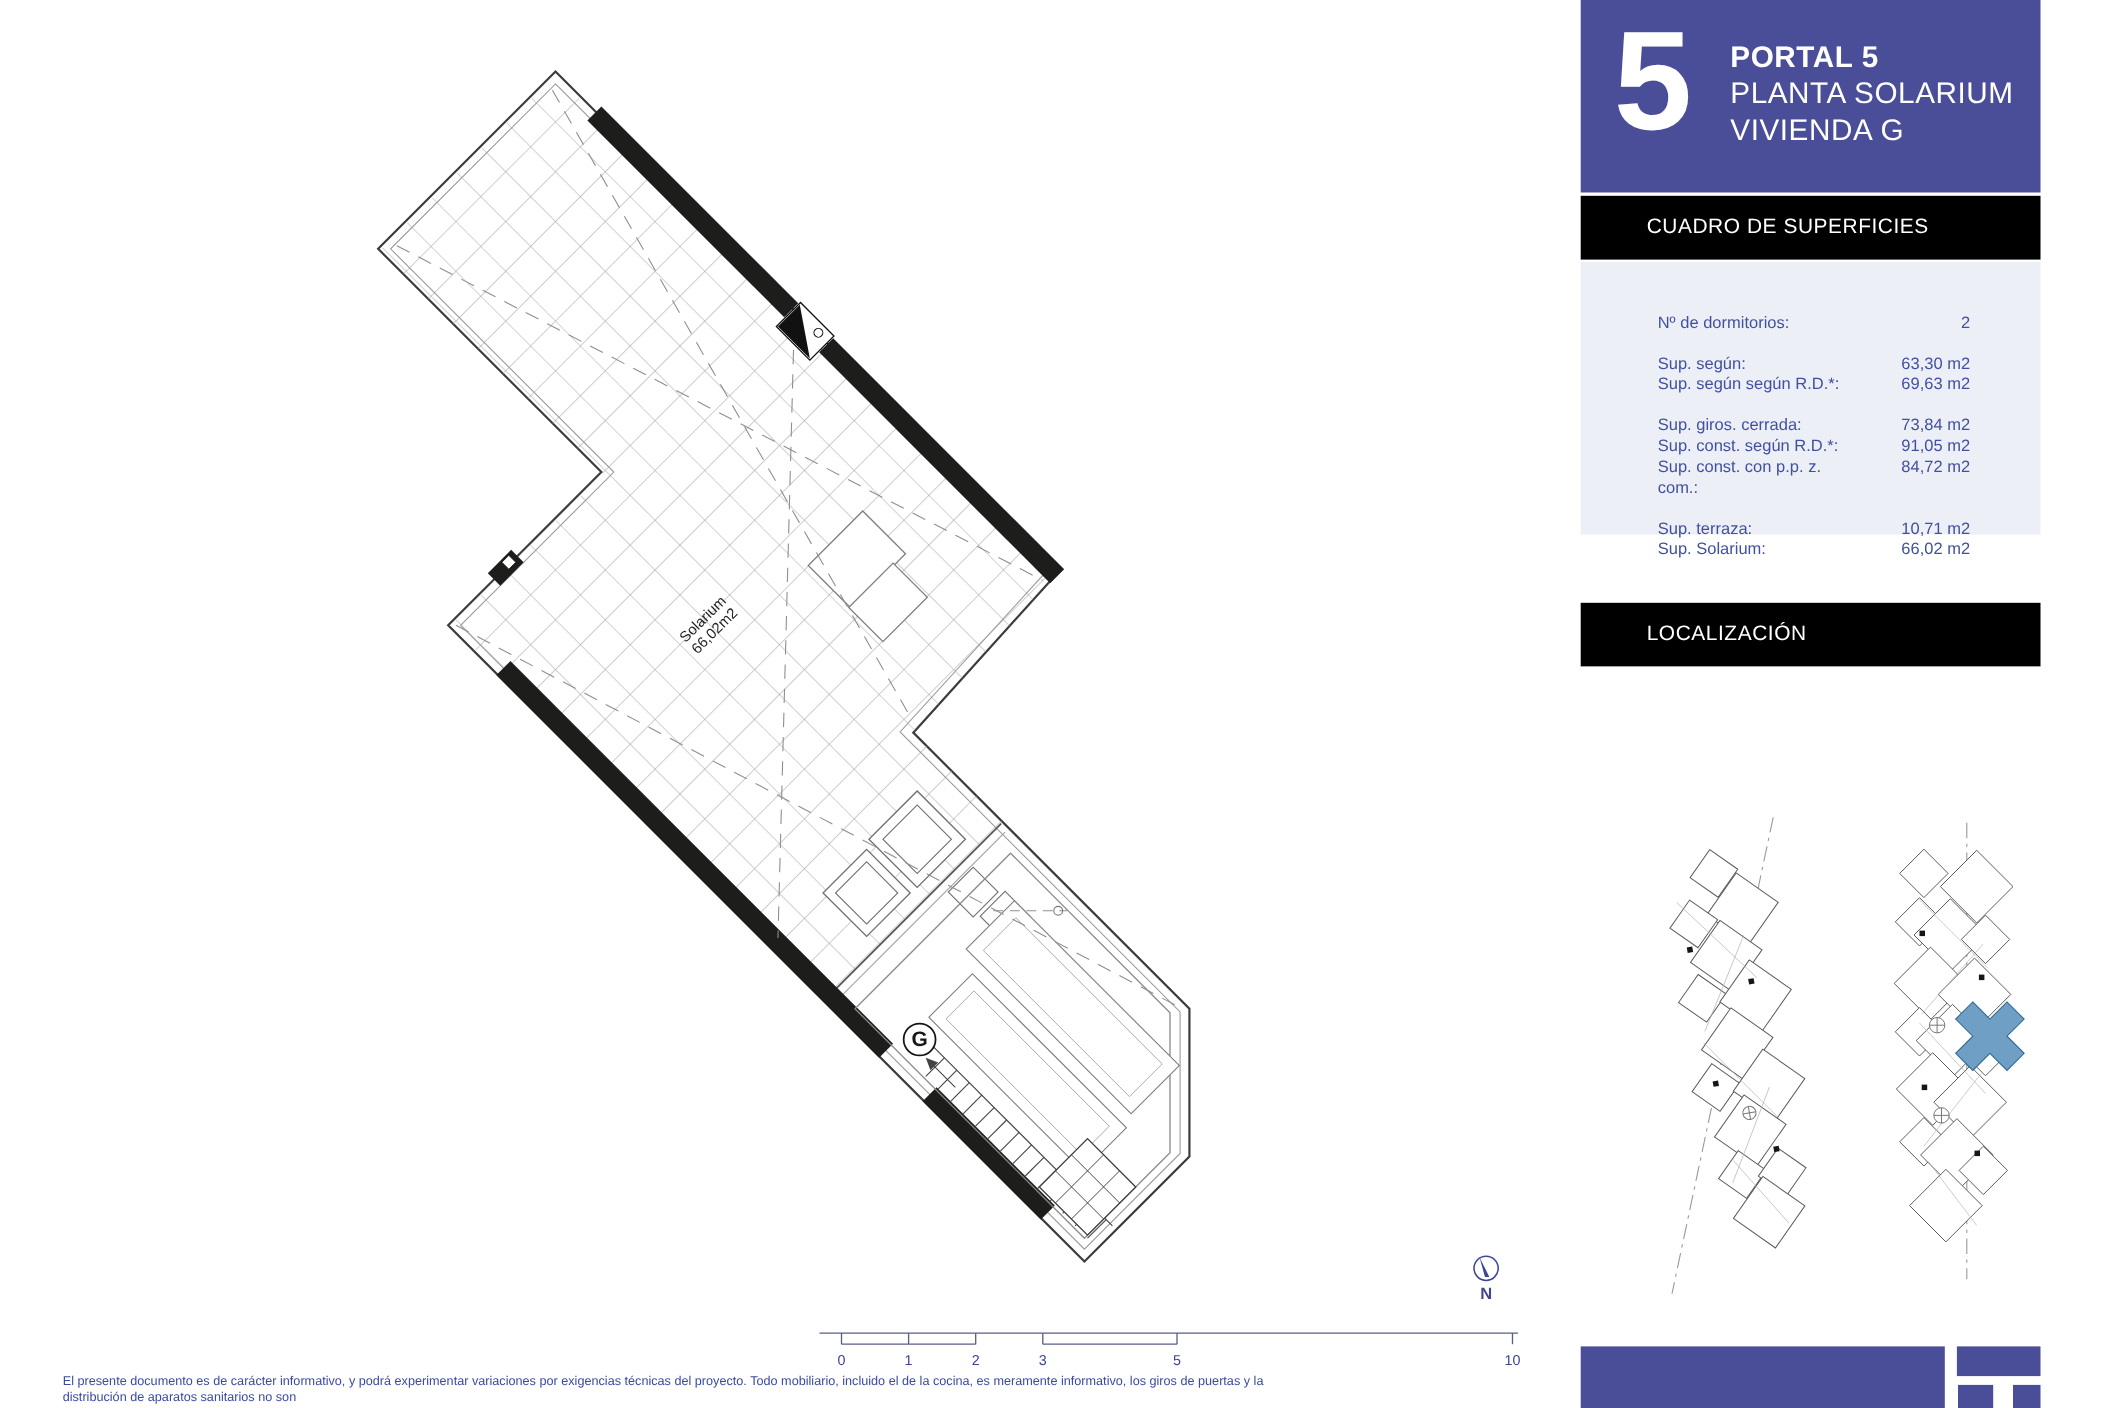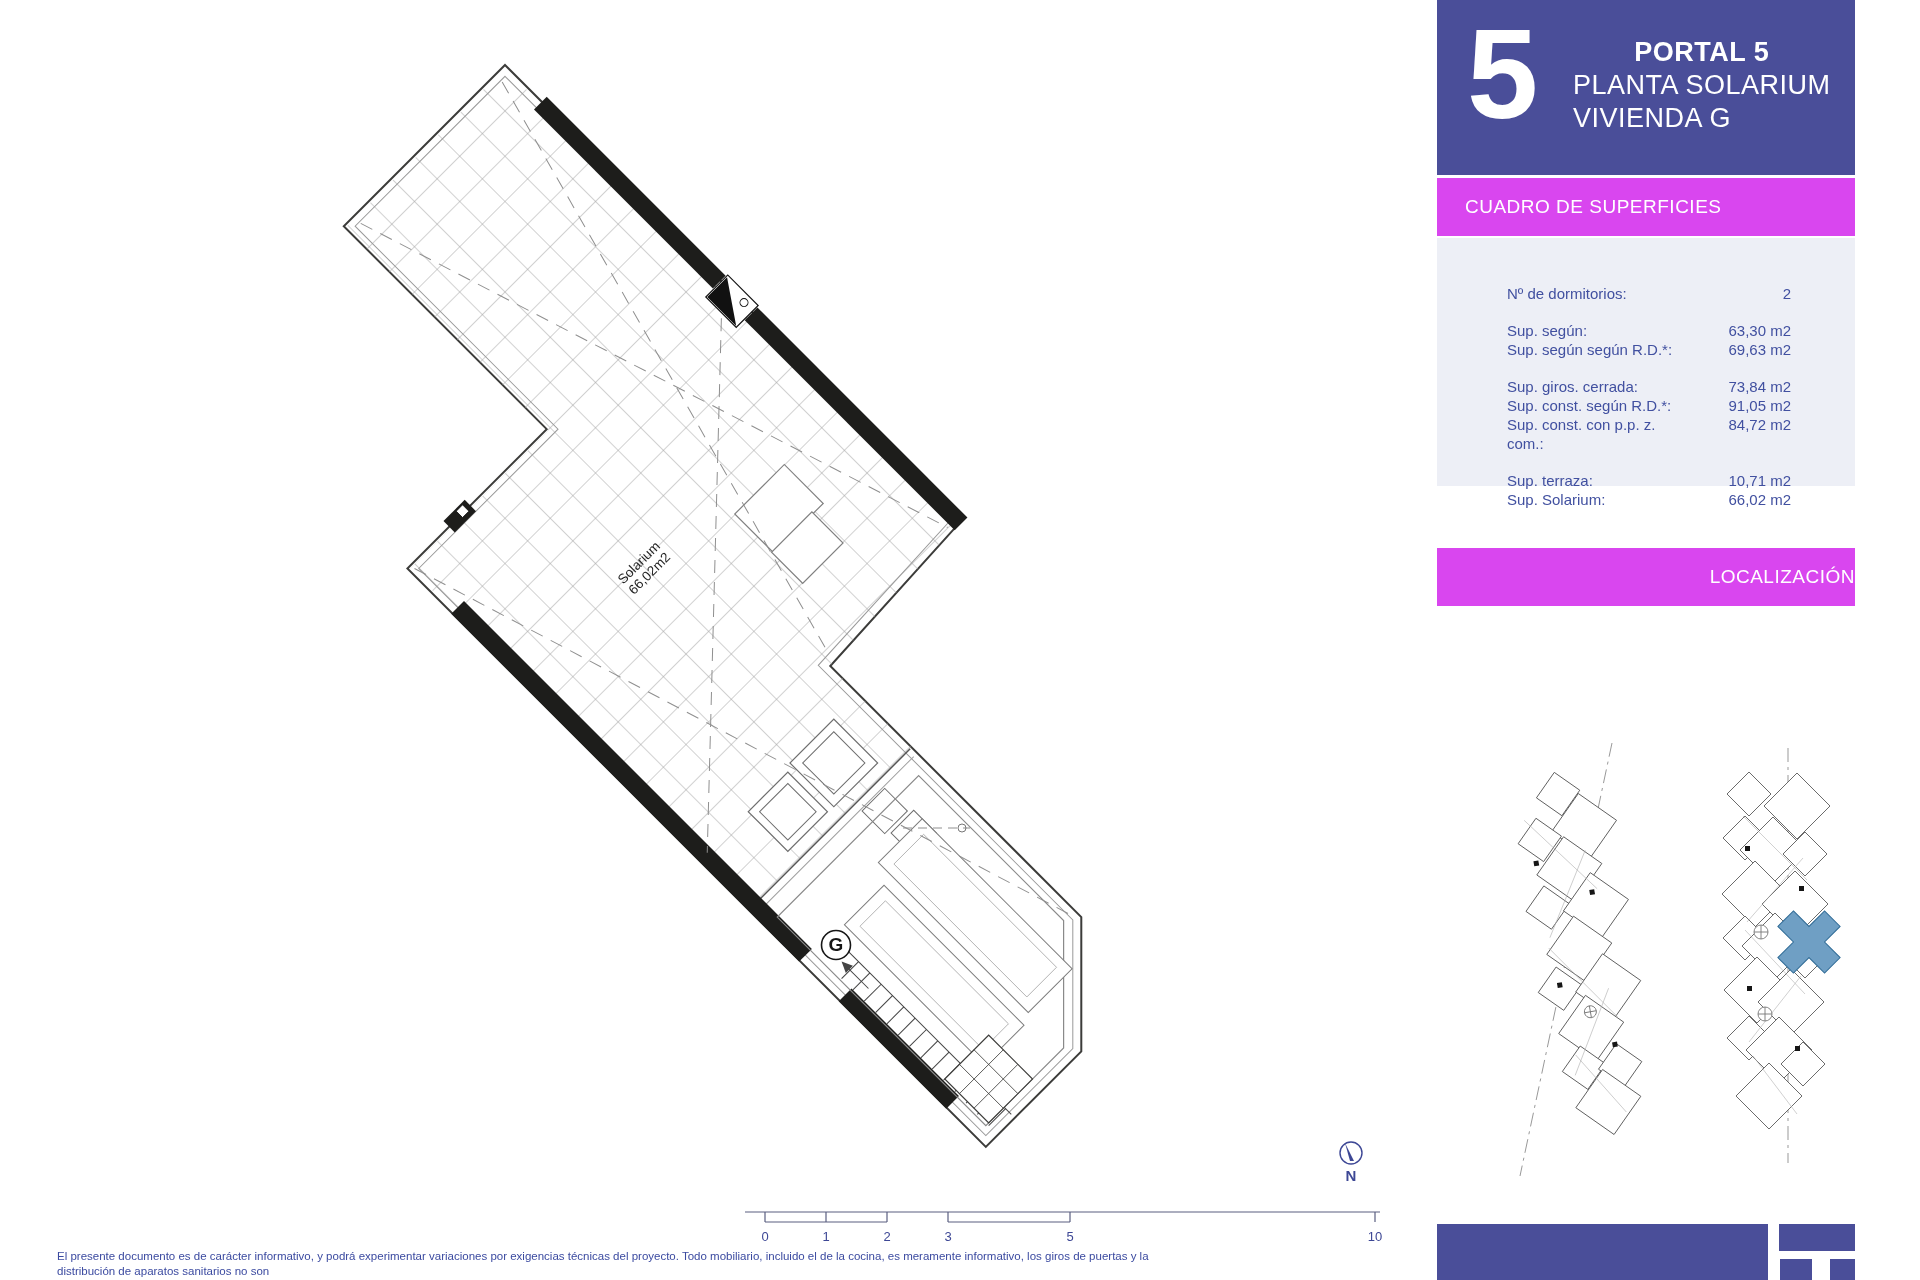--- a/index.html
+++ b/index.html
@@ -7,25 +7,25 @@
 
   
   .plan-area{position:absolute;left:0;top:0;width:1437px;height:1280px;background:#fff;}
   .disclaimer{position:absolute;left:57px;top:1249px;width:1100px;color:#3b4aa0;font-size:11.5px;line-height:15px;}
 
   
   .sidebar{position:absolute;left:1437px;top:0;width:418px;height:1280px;background:#ffffff;}
   .sb-header{position:absolute;left:0;top:0;width:418px;height:175px;background:#4a4e99;color:#fff;}
   .big-num{position:absolute;left:30px;top:-14px;font-size:128px;font-weight:bold;line-height:175px;}
   .titles{position:absolute;left:136px;top:36px;font-size:27px;line-height:33px;letter-spacing:.5px;}
-  .titles .b{font-weight:bold;text-align:center;}
-  .sb-band{position:absolute;left:0;width:418px;height:58px;background:#d946ef;color:#fff;
-           font-size:19px;letter-spacing:.5px;display:flex;align-items:center;padding-left:28px;box-sizing:border-box;}
+  .titles .b{font-weight:bold;}
+  .sb-band{position:absolute;left:0;width:418px;height:58px;background:#000000;color:#fff;
+           font-size:19px;letter-spacing:.5px;display:flex;align-items:center;padding-left:60px;box-sizing:border-box;}
   .band-cuadro{top:178px;}
-  .band-loc{top:548px;justify-content:flex-end;}
+  .band-loc{top:548px;}
   .sb-table{position:absolute;left:0;top:238px;width:418px;height:248px;background:#edeff6;
             color:#4150a0;font-size:15px;box-sizing:border-box;padding:46px 64px 0 70px;}
   .t-row{display:flex;line-height:19px;}
   .t-row.gap{margin-top:18px;}
   .t-label{flex:1;}
   .t-val{width:100px;text-align:right;white-space:nowrap;}
   .sb-maps{position:absolute;left:0;top:606px;width:418px;height:616px;background:#fff;}
   .sb-footer{position:absolute;left:0;top:1224px;width:418px;height:56px;}
   .sbf-bar{position:absolute;left:0;top:0;width:331px;height:56px;background:#4a4e99;}
   .sbf-a{position:absolute;left:342px;top:0;width:76px;height:27px;background:#4a4e99;}

